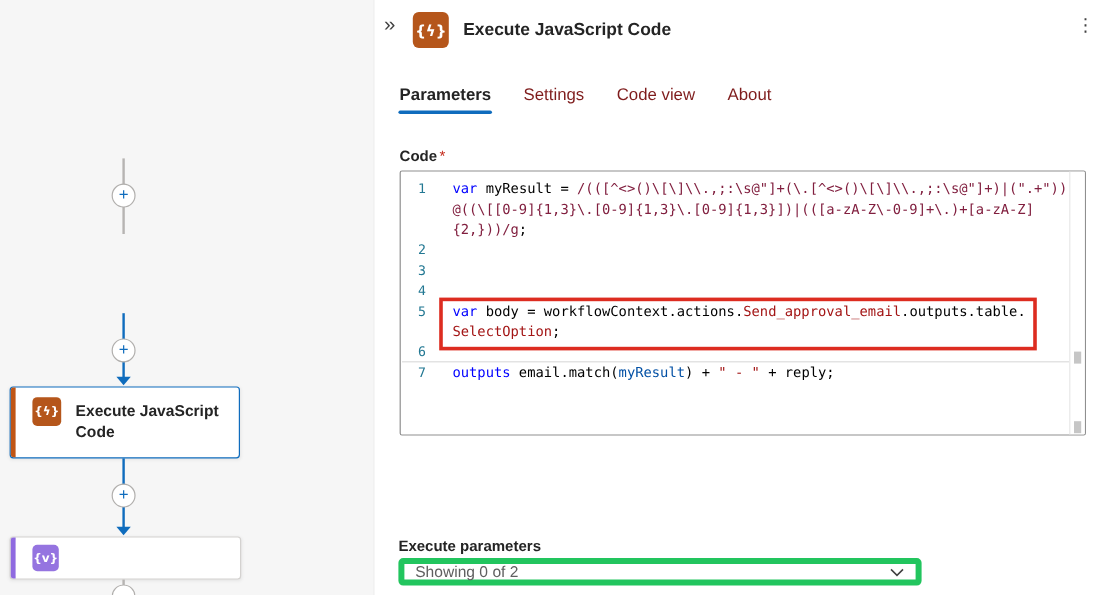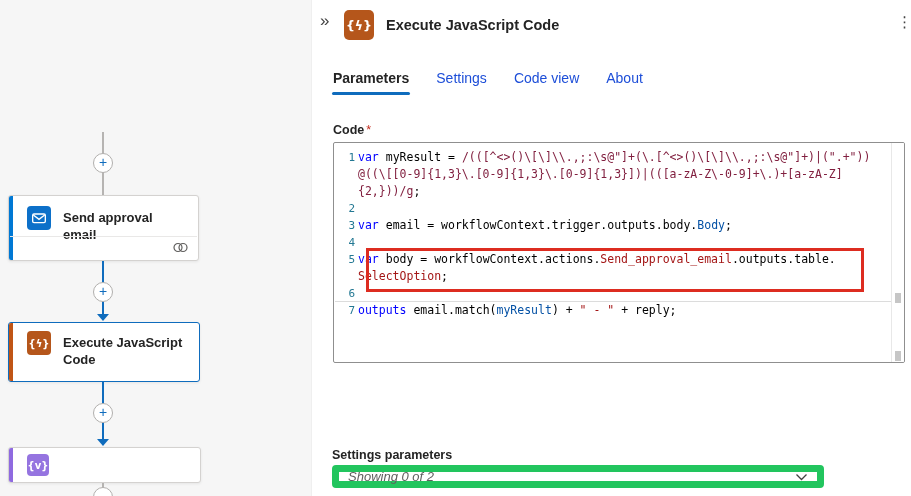--- a/index.html
+++ b/index.html
@@ -34,80 +34,60 @@
         box-sizing:border-box;color:#0f6cbd;font-size:14px;line-height:17px;text-align:center;cursor:pointer;font-weight:400;}
   .plus.half{clip-path:inset(0 0 10px 0);}
   
   .panel-collapse{position:absolute;left:320px;top:12px;font-size:17px;color:#424242;cursor:pointer;line-height:1;}
   .panel-icon{position:absolute;left:344px;top:10px;width:30px;height:30px;border-radius:5px;background:#b5561b;
               display:flex;align-items:center;justify-content:center;color:#fff;font-weight:700;font-size:12.5px;
               font-family:"DejaVu Sans",sans-serif;}
   .panel-title{position:absolute;left:386px;top:17px;font-size:14.5px;font-weight:700;color:#242424;}
   .more-menu{position:absolute;left:897px;top:14px;font-size:15px;color:#424242;cursor:pointer;line-height:1.05;}
   .tabs{position:absolute;left:332px;top:64px;display:flex;gap:25px;}
-  .tab{font-size:14px;color:#1d4ed8;padding:6px 1px 9px;position:relative;cursor:pointer;}
+  .tab{font-size:14px;color:#7f1d1d;padding:6px 1px 9px;position:relative;cursor:pointer;}
   .tab.active{font-weight:700;color:#242424;}
   .tab.active::after{content:"";position:absolute;left:0;right:0;bottom:0;height:3px;border-radius:2px;background:#0f6cbd;}
   .code-label{position:absolute;left:333px;top:123px;font-size:12.5px;font-weight:700;color:#242424;}
   .code-label .req{color:#c42b1c;margin-left:2px;font-weight:400;}
   
   .editor{position:absolute;left:333px;top:142px;width:572px;height:221px;border:1px solid #8f8f8f;border-radius:2px;
           background:#fff;box-sizing:border-box;overflow:hidden;cursor:text;}
   .code-body{position:absolute;left:0;top:6px;right:13px;}
   .code-row{display:flex;height:17px;font-family:"DejaVu Sans Mono",monospace;font-size:11.5px;line-height:17px;white-space:pre;}
   .ln{width:21px;text-align:right;color:#237893;flex:none;font-size:11px;}
-  .lt{margin-left:3px;}
+  .lt{margin-left:22px;}
   .tk-kw{color:#0000ff;}
   .tk-rx{color:#811f3f;}
   .tk-str{color:#a31515;}
   .tk-prop{color:#0451a5;}
   .tk-pl{color:#000000;}
   .err-box{position:absolute;left:32px;top:105px;width:498px;height:44px;border:3px solid #dd2c20;box-sizing:border-box;pointer-events:none;}
   .ed-div{position:absolute;left:1px;top:158px;width:557px;height:1px;background:#dcdcdc;}
   .ed-scroll{position:absolute;right:0;top:0;bottom:0;width:12px;border-left:1px solid #e8e8e8;background:#fff;cursor:pointer;}
   .ed-thumb{position:absolute;right:3px;width:6px;height:10px;background:#c6c6c6;}
   
   .adv-label{position:absolute;left:332px;top:448px;font-size:12.5px;font-weight:700;color:#242424;}
-  .dropdown{position:absolute;left:332px;top:465px;width:492px;height:23px;border:7px solid #22c55e;border-radius:4px;
-            box-sizing:border-box;background:#fff;display:flex;align-items:center;padding:0 9px;font-size:13px;color:#5f5f5f;cursor:pointer;font-style:italic;}
+  .dropdown{position:absolute;left:332px;top:465px;width:436px;height:23px;border:5px solid #22c55e;border-radius:4px;
+            box-sizing:border-box;background:#fff;display:flex;align-items:center;padding:0 9px;font-size:13px;color:#5f5f5f;cursor:pointer;}
   .dropdown .dd-val{flex:1;}
   .btn{position:absolute;top:465px;height:24px;border-radius:4px;background:#fff;box-sizing:border-box;
        display:flex;align-items:center;justify-content:center;font-size:13px;cursor:pointer;margin-top:40px;}
   .btn.show-all{left:777px;width:62px;border:1px solid #9f9d9b;color:#242424;}
   .btn.clear-all{left:847px;width:63px;border:1px solid #d8d6d4;color:#bdbbb9;cursor:default;}
 </style>
 </head>
 <body>
 
 <div class="canvas">
 
 
   <div class="edge gray" style="left:102px;top:132px;height:63px;"></div>
   <div class="plus" style="left:93px;top:153px;">+</div>
 
-  <div class="node" style="left:8px;top:195px;width:191px;height:66px;">
-    <div class="accent blue"></div>
-    <div class="node-main">
-      <div class="node-icon outlook">
-        <svg width="16" height="14" viewBox="0 0 24 20">
-            <rect x="2.5" y="4" width="19" height="13" rx="2" fill="none" stroke="#fff" stroke-width="2"></rect>
-            <path d="M3.5 5.5 L12 12 L20.5 5.5" fill="none" stroke="#fff" stroke-width="2"></path>
-          </svg>
-      </div>
-      <div class="node-title">Send approval email</div>
-    </div>
-    <div class="node-footer">
-      <span>
-        <svg width="17" height="13" viewBox="0 0 17 13">
-            <circle cx="6" cy="6.5" r="4" fill="none" stroke="#5f5e5d" stroke-width="1.2"></circle>
-            <circle cx="11" cy="6.5" r="4" fill="none" stroke="#5f5e5d" stroke-width="1.2"></circle>
-          </svg>
-      </span>
-    </div>
-  </div>
 
   <div class="edge blue" style="left:102px;top:261px;height:55px;"></div>
   <div class="arrowhead" style="left:97px;top:314px;"></div>
   <div class="plus" style="left:93px;top:282px;">+</div>
 
   <div class="node selected" style="left:8px;top:322px;width:192px;height:60px;">
     <div class="accent orange"></div>
     <div class="node-main" style="padding-top:8px;">
       <div class="node-icon jscode">{ϟ}</div>
       <div class="node-title">Execute JavaScript Code</div>
@@ -144,36 +124,36 @@
 <div class="code-label">
   <span>Code</span><span class="req">*</span>
 </div>
 
 <div class="editor">
   <div class="code-body">
       <div class="code-row"><span class="ln">1</span><span class="lt"><span class="tk-kw">var</span><span class="tk-pl"> myResult = </span><span class="tk-rx">/(([^&lt;&gt;()\[\]\\.,;:\s@"]+(\.[^&lt;&gt;()\[\]\\.,;:\s@"]+)|(".+"))</span></span></div>
       <div class="code-row"><span class="ln"></span><span class="lt"><span class="tk-rx">@((\[[0-9]{1,3}\.[0-9]{1,3}\.[0-9]{1,3}])|(([a-zA-Z\-0-9]+\.)+[a-zA-Z]</span></span></div>
       <div class="code-row"><span class="ln"></span><span class="lt"><span class="tk-rx">{2,}))/g</span><span class="tk-pl">;</span></span></div>
       <div class="code-row"><span class="ln">2</span><span class="lt"></span></div>
-      <div class="code-row"><span class="ln">3</span><span class="lt"><span class="tk-kw">var</span><span class="tk-pl"> email = workflowContext.trigger.outputs.body.</span><span class="tk-prop">Body</span><span class="tk-pl">;</span></span></div>
+      <div class="code-row"><span class="ln">3</span></div>
       <div class="code-row"><span class="ln">4</span><span class="lt"></span></div>
       <div class="code-row"><span class="ln">5</span><span class="lt"><span class="tk-kw">var</span><span class="tk-pl"> body = workflowContext.actions.</span><span class="tk-str">Send_approval_email</span><span class="tk-pl">.outputs.table.</span></span></div>
       <div class="code-row"><span class="ln"></span><span class="lt"><span class="tk-str">SelectOption</span><span class="tk-pl">;</span></span></div>
       <div class="code-row"><span class="ln">6</span><span class="lt"></span></div>
       <div class="code-row"><span class="ln">7</span><span class="lt"><span class="tk-kw">outputs</span><span class="tk-pl"> email.match(</span><span class="tk-prop">myResult</span><span class="tk-pl">) + </span><span class="tk-str">" - "</span><span class="tk-pl"> + reply;</span></span></div>
     </div>
   <div class="err-box"></div>
   <div class="ed-div"></div>
   <div class="ed-scroll">
     <div class="ed-thumb" style="top:150px;"></div>
     <div class="ed-thumb" style="top:208px;"></div>
   </div>
 </div>
 
-<div class="adv-label">Settings parameters</div>
+<div class="adv-label">Execute parameters</div>
 
 <div class="dropdown">
   <span class="dd-val">Showing 0 of 2</span>
   <span>
     <svg width="13" height="8" viewBox="0 0 13 8">
         <path d="M1.5 1.5 L6.5 6.5 L11.5 1.5" fill="none" stroke="#424242" stroke-width="1.3"></path>
       </svg>
   </span>
 </div>
 <div class="btn show-all">Show all</div>

